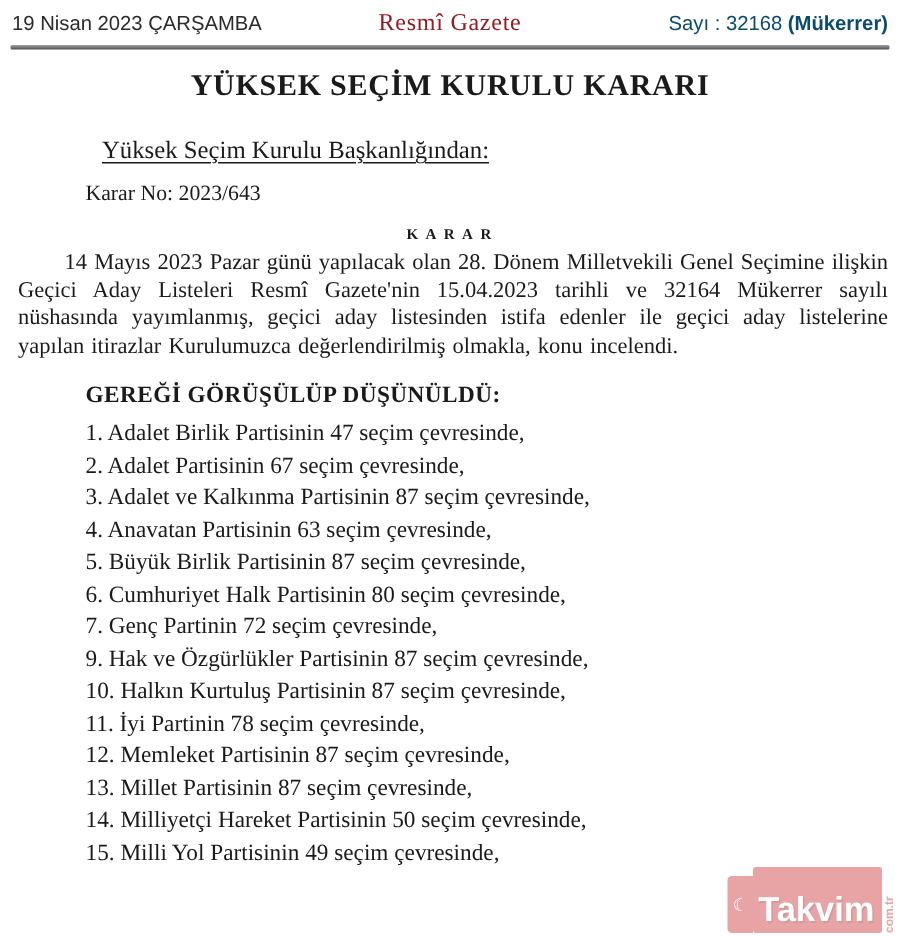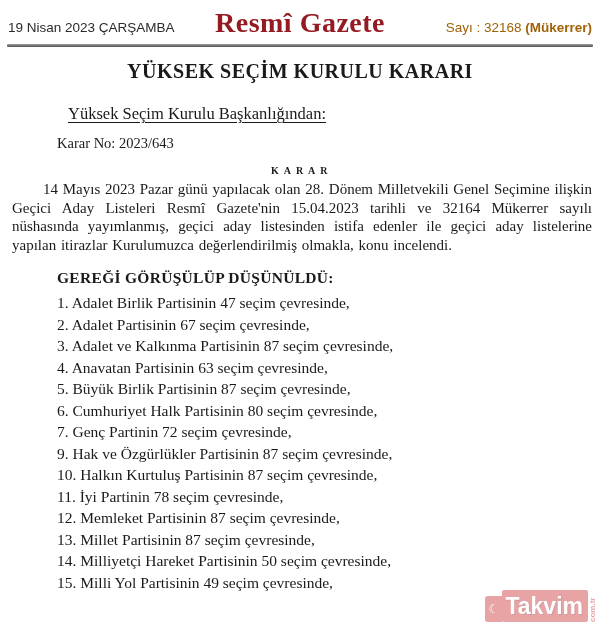--- a/index.html
+++ b/index.html
@@ -25,30 +25,30 @@
     flex: 1;
     font-family: "Liberation Sans", sans-serif;
     font-size: 13.5px;
     color: #2b2b2b;
     white-space: nowrap;
     text-align: left;
   }
   .masthead-brand {
     flex: 0 0 auto;
     font-family: "Liberation Serif", serif;
-    font-weight: bold;
-    font-size: 28px;
+    font-weight: normal;
+    font-size: 16px;
     letter-spacing: 0.5px;
     white-space: nowrap;
   }
   .masthead-issue {
     flex: 1;
     font-family: "Liberation Sans", sans-serif;
     font-size: 13.5px;
-    color: #a16207;
+    color: #0c4a6e;
     text-align: right;
     white-space: nowrap;
   }
   .masthead-issue .bold { font-weight: bold; }
 
   .rule {
     height: 3px;
     margin: 2px 7px 0 7px;
     background: linear-gradient(#a0a0a0, #4f4f4f);
     border-radius: 1px;
@@ -125,21 +125,21 @@
     font-size: 12px;
     margin-top: 6px;
   }
   .wm-box {
     background: #c9252b;
     color: #ffffff;
     font-family: "Liberation Sans", sans-serif;
     font-weight: bold;
     font-size: 23px;
     line-height: 28px;
-    padding: 2px 5px 2px 3px;
+    padding: 14px 5px 2px 3px;
     border-radius: 2px;
     text-shadow: 1px 1px 0 #8e1216;
   }
   .wm-suffix {
     writing-mode: vertical-rl;
     transform: rotate(180deg);
     font-family: "Liberation Sans", sans-serif;
     font-size: 8px;
     font-weight: bold;
     color: #c9252b;

